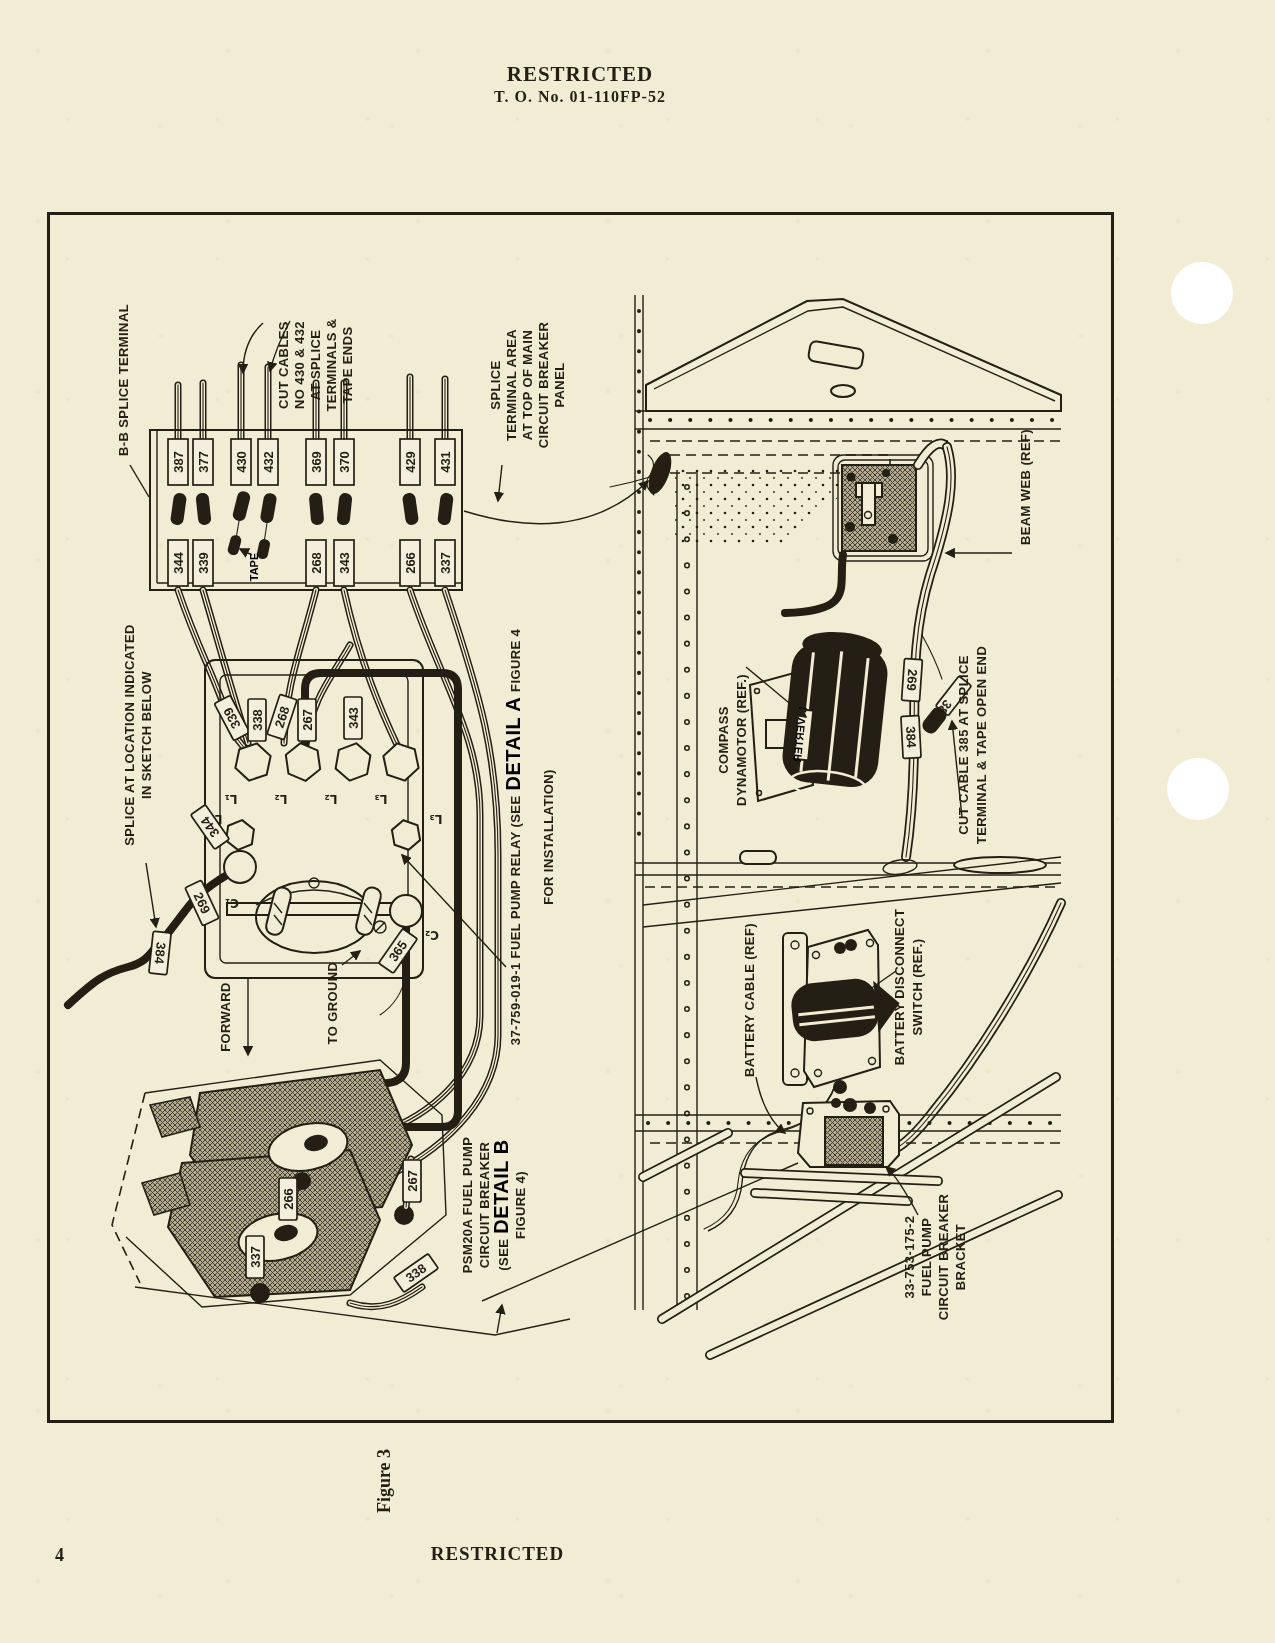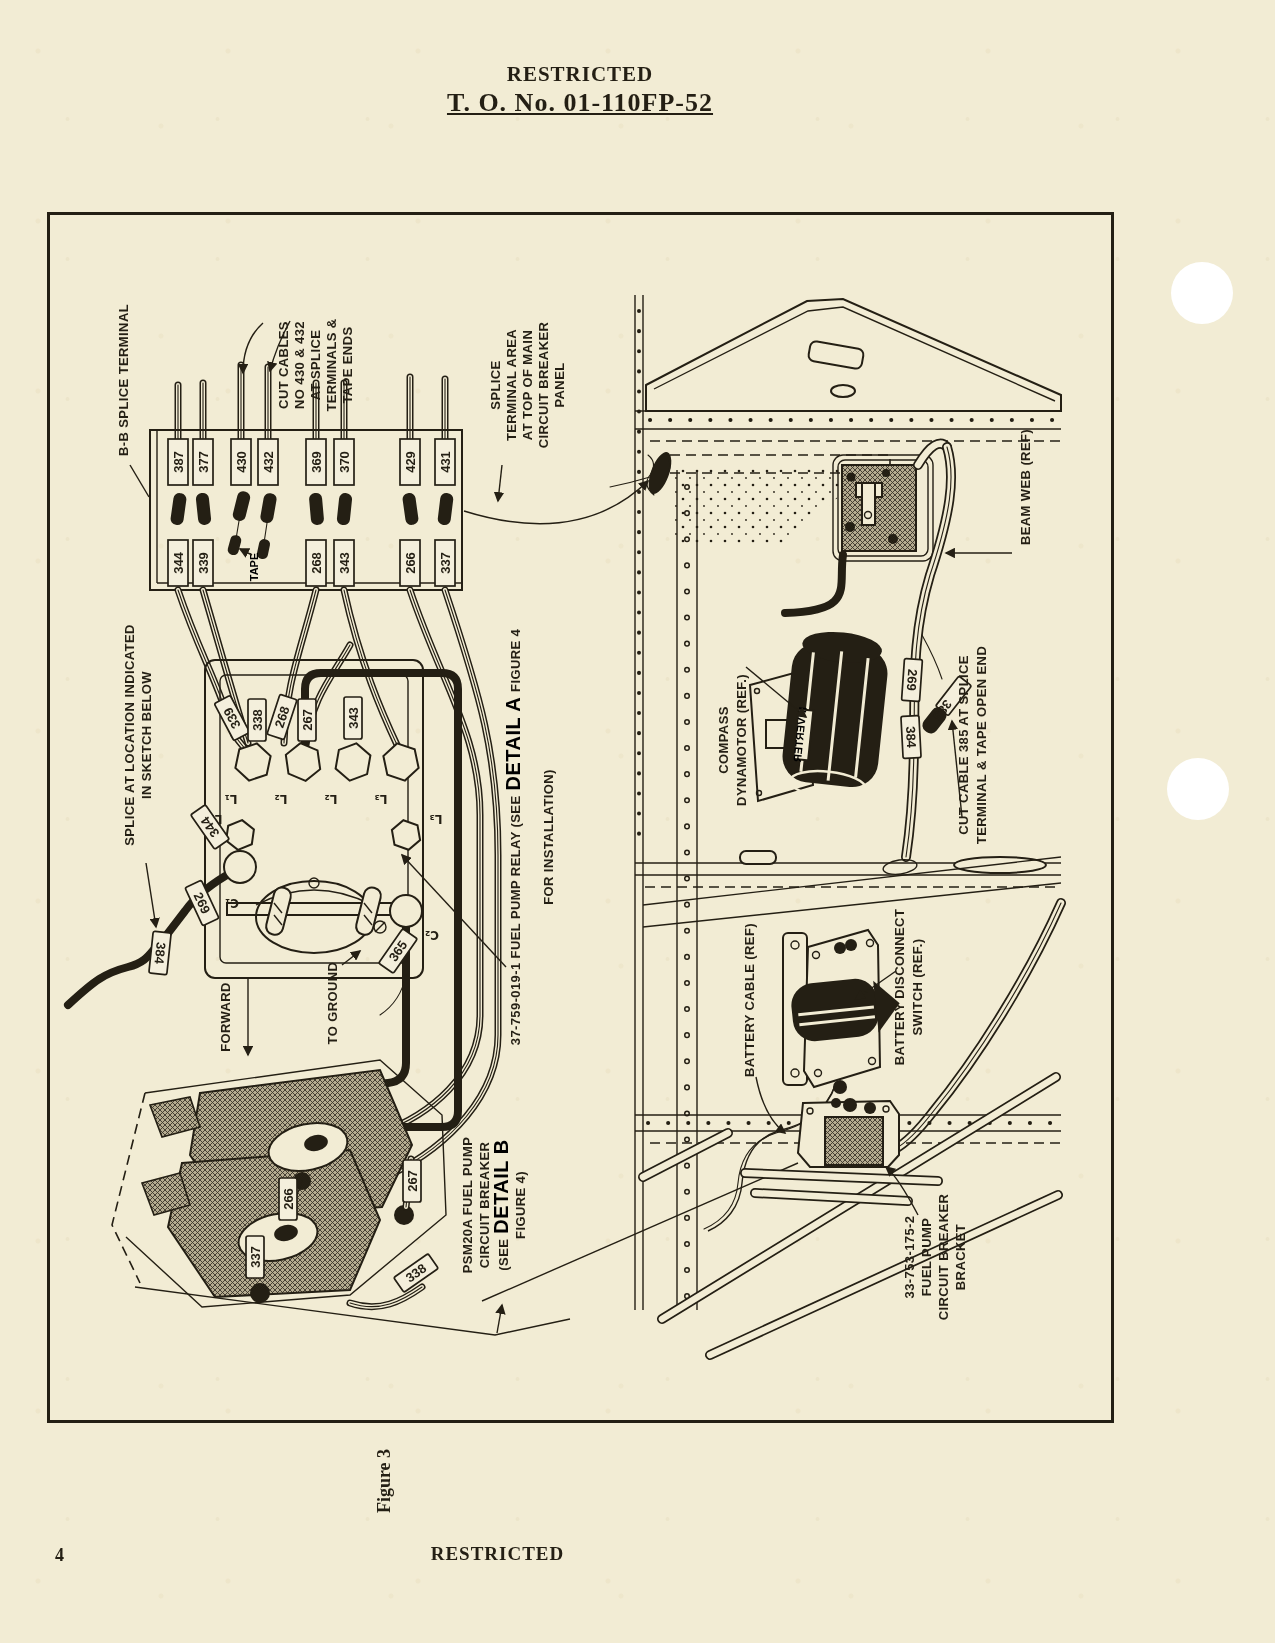--- a/index.html
+++ b/index.html
@@ -10,21 +10,21 @@
       radial-gradient(circle at 20% 30%, rgba(205,185,130,.12) 0 2px, transparent 3px),
       radial-gradient(circle at 70% 60%, rgba(205,185,130,.10) 0 2px, transparent 3px),
       radial-gradient(circle at 45% 85%, rgba(190,170,120,.10) 0 1.5px, transparent 2.5px);
     background-size:190px 170px, 230px 210px, 150px 140px;
     font-family:"Liberation Sans", sans-serif;
     color:#241f14;
   }
   .serif{font-family:"Liberation Serif", serif;font-weight:bold;}
   .hdr{position:absolute;left:380px;width:400px;text-align:center;letter-spacing:1px;}
   #hdr1{top:62px;font-size:21px;}
-  #hdr2{top:88px;font-size:26px;text-decoration:underline;}
+  #hdr2{top:88px;font-size:16px;}
   #pageno{position:absolute;left:55px;top:1545px;font-size:18px;}
   #footer-restricted{position:absolute;left:385px;top:1543px;width:225px;text-align:center;font-size:19px;letter-spacing:1px;}
   #figure-frame{
     position:absolute;left:47px;top:212px;width:1061px;height:1205px;
     border:3px solid #241f14;box-sizing:content-box;background:transparent;
   }
   #figure-caption{
     position:absolute;left:330px;top:1470px;width:110px;height:22px;
     transform:rotate(-90deg);transform-origin:center;
     text-align:center;font-size:18px;

